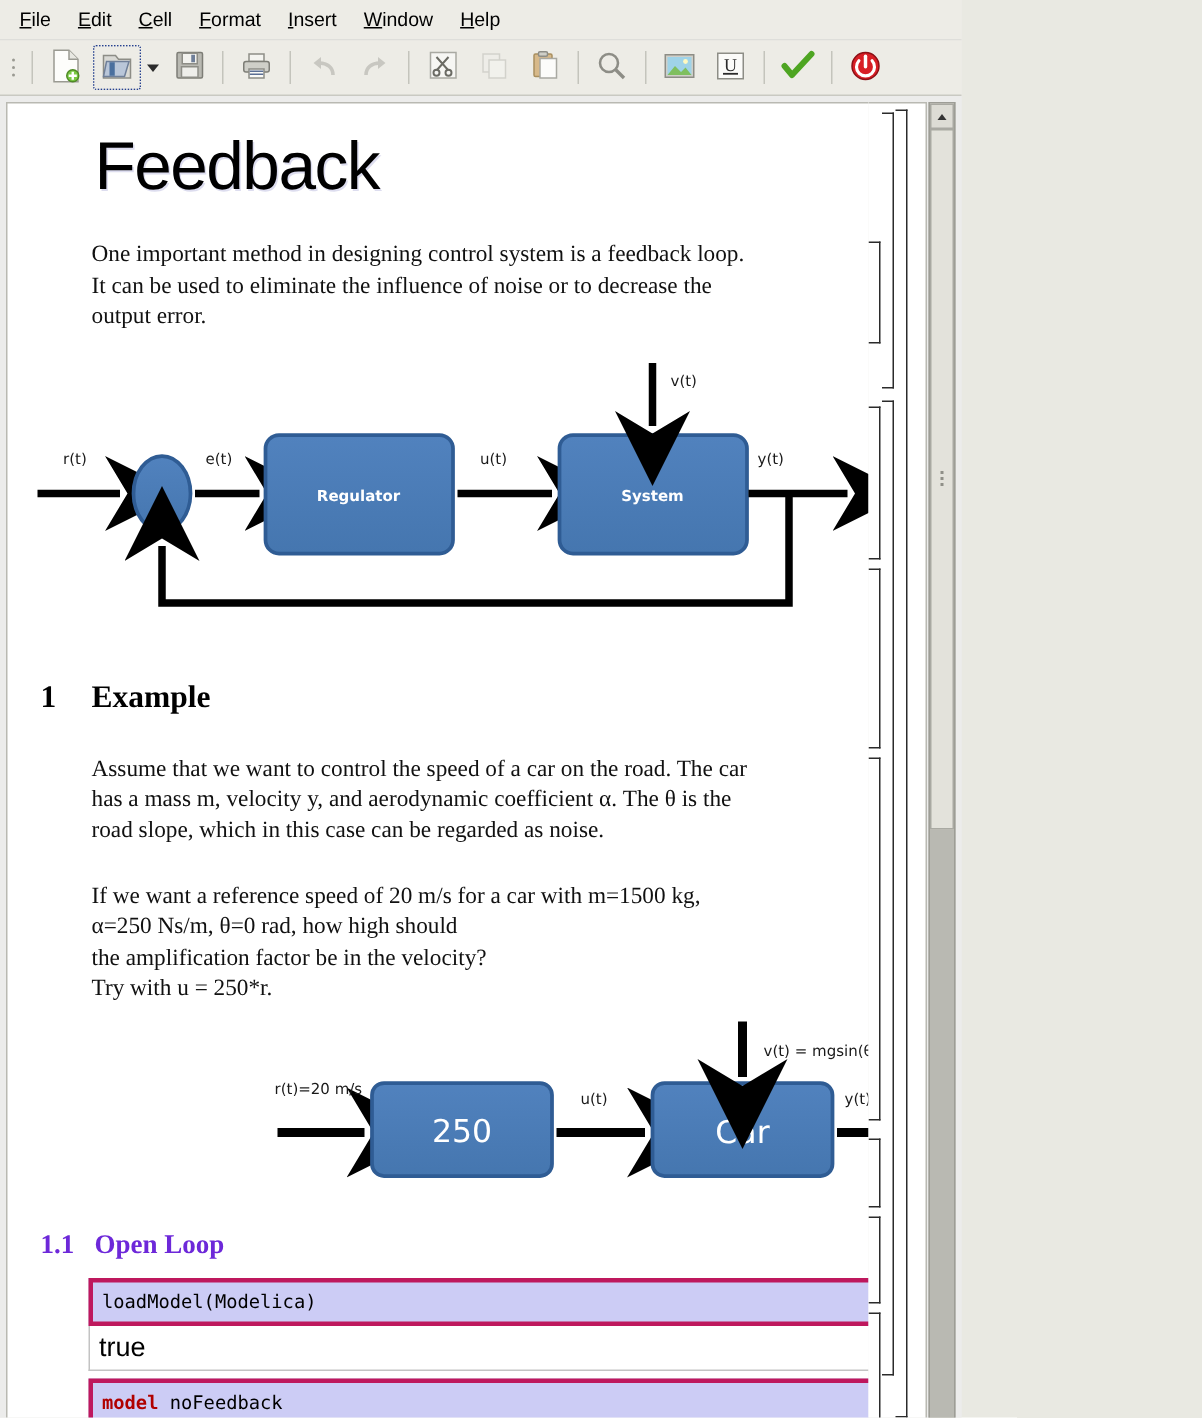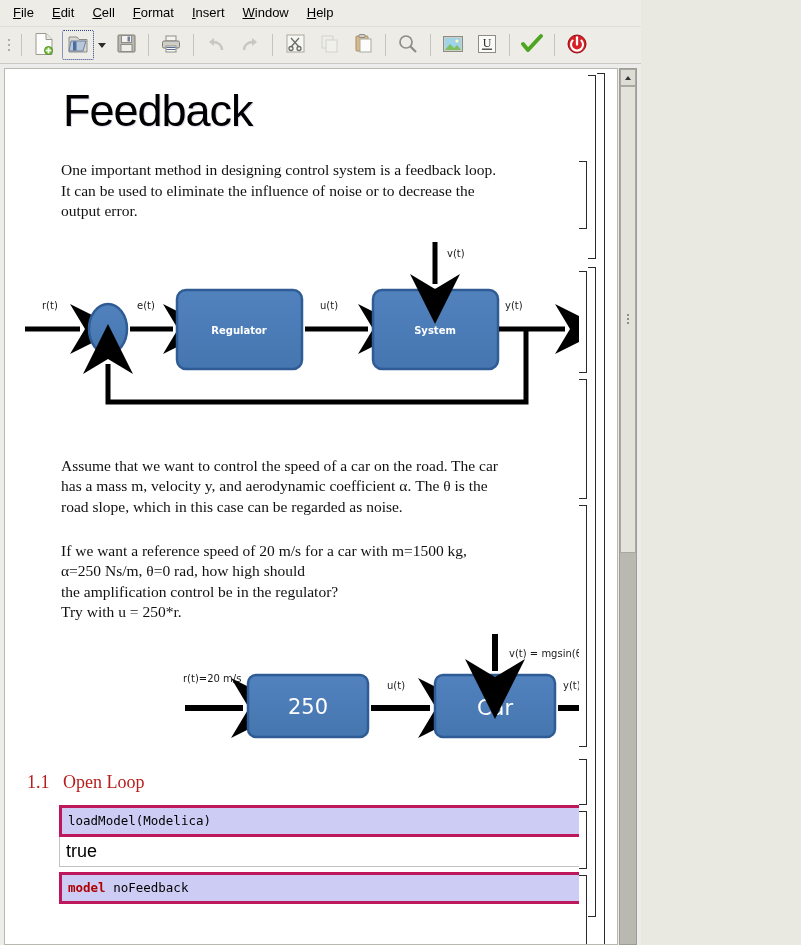--- a/index.html
+++ b/index.html
@@ -63,22 +63,22 @@
     font-family:"Liberation Serif", serif;
     font-size:15.5px;line-height:1.32;color:#111;
     margin:26px 70px 0 56px;
   }
   h2.sec{
     font-family:"Liberation Serif", serif;font-weight:bold;font-size:21px;
     margin:22px 0 0 22px;color:#000;
   }
   h2.sec .num{display:inline-block;min-width:34px;}
   h3.subsec{
-    font-family:"Liberation Serif", serif;font-weight:normal;font-size:18px;
-    margin:20px 0 0 22px;color:#b91c1c;
+    font-family:"Liberation Serif", serif;font-weight:bold;font-size:18px;
+    margin:20px 0 0 22px;color:#6d28d9;
   }
   h3.subsec .num{display:inline-block;min-width:36px;}
   .equation{
     font-family:"Liberation Serif", serif;font-style:italic;font-size:19px;
     text-align:center;margin:22px 0 0 0;color:#000;
   }
 
   
   .diagram{margin:10px 0 0 0;}
   .dtxt{font-family:"DejaVu Sans", sans-serif;font-size:10px;fill:#1a1a1a;}
@@ -343,27 +343,30 @@
             <line x1="430" y1="10" x2="430" y2="52" stroke="#000" stroke-width="5" marker-end="url(#ah)"></line>
             <text class="dtxt" x="442" y="25">v(t)</text>
 
             <line x1="494" y1="97" x2="560" y2="97" stroke="#000" stroke-width="5" marker-end="url(#ah)"></line>
             <text class="dtxt" x="500" y="77">y(t)</text>
 
             <path d="M521 99 L521 170 L103 170 L103 132" stroke="#000" stroke-width="5" fill="none" marker-end="url(#ah)"></path>
           </svg>
         </div>
 
+        <h2 class="sec">
+          <span class="num">1</span><span>Example</span>
+        </h2>
 
         <p class="body">Assume that we want to control the speed of a car on the road. The car has a mass m, velocity y, and aerodynamic coefficient α. The θ is the road slope, which in this case can be regarded as noise.</p>
 
 
         <p class="body" style="margin-top:24px">
           <span>If we want a reference speed of 20 m/s for a car with m=1500 kg, α=250 Ns/m, θ=0 rad, how high should</span><br>
-          <span>the amplification control be in the regulator?</span><br>
+          <span>the amplification factor be in the velocity?</span><br>
           <span>Try with u = 250*r.</span>
         </p>
 
         <div class="diagram" style="margin-top:6px">
           <svg width="740" height="120" viewBox="0 0 740 120">
 
             <line x1="180" y1="79" x2="238" y2="79" stroke="#000" stroke-width="6" marker-end="url(#ah)"></line>
             <text class="dtxt" x="178" y="53">r(t)=20 m/s</text>
 
             <rect x="243" y="46" width="120" height="62" rx="8" fill="url(#bf)" stroke="#2f5c94" stroke-width="2.5"></rect>

